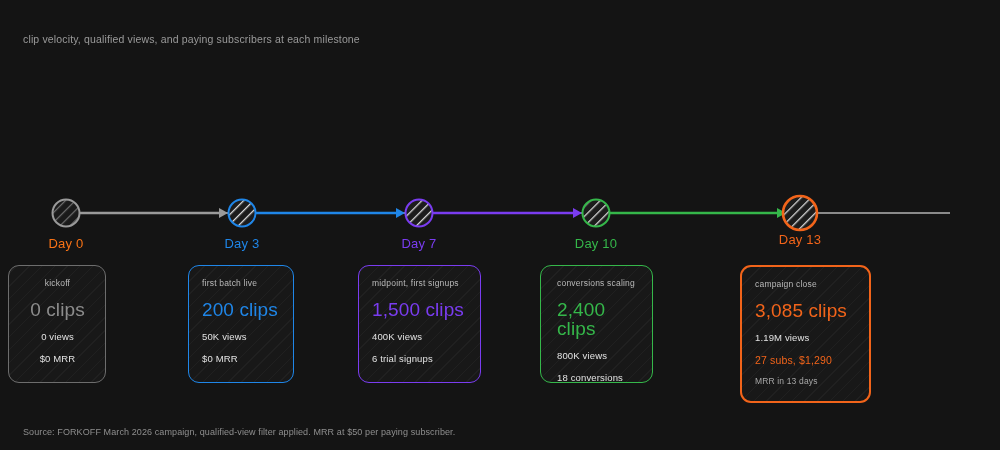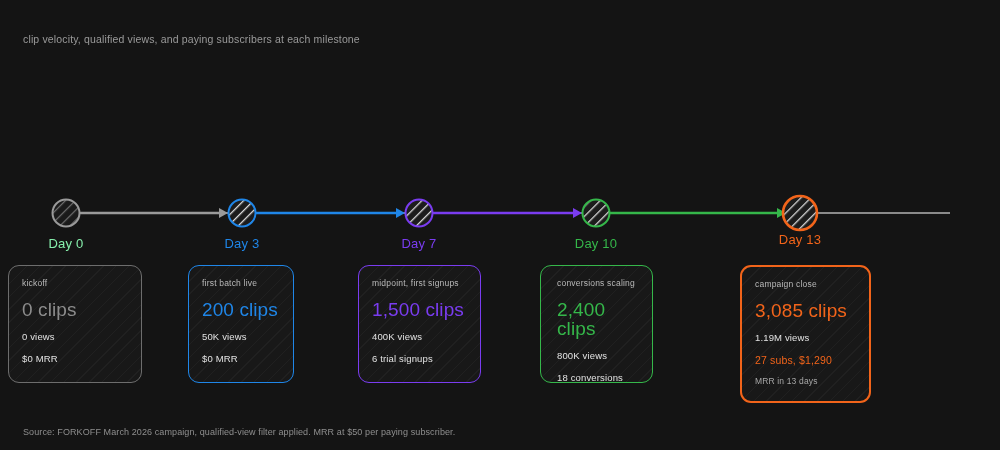--- a/index.html
+++ b/index.html
@@ -128,29 +128,29 @@
             <circle cx="596" cy="27" r="13.5" fill="url(#hatch)" stroke="#35b74a" stroke-width="2"></circle>
           </g>
           <g>
             <circle cx="800" cy="27" r="17" fill="url(#hatch)" stroke="#f2641a" stroke-width="2.6"></circle>
           </g>
         </g>
     </svg>
   </div>
 
   <div class="daylabels">
-      <div class="daylabel" style="left: 66px; top: 0px; color: #86efac;">Day 0</div>
+      <div class="daylabel" style="left: 66px; top: 0px; color: #f97316;">Day 0</div>
       <div class="daylabel" style="left: 242px; top: 0px; color: rgb(31, 134, 232);">Day 3</div>
       <div class="daylabel" style="left: 419px; top: 0px; color: rgb(122, 60, 240);">Day 7</div>
       <div class="daylabel" style="left: 596px; top: 0px; color: rgb(53, 183, 74);">Day 10</div>
       <div class="daylabel" style="left: 800px; top: -4px; color: rgb(242, 100, 26);">Day 13</div>
     </div>
 
   <div class="cards">
-      <div class="card" style="left: 8px; width: 134px; height: 118px; border-color: rgb(109, 109, 109); border-width: 1.6px;">
+      <div class="card" style="left: 8px; width: 98px; height: 118px; border-color: rgb(109, 109, 109); border-width: 1.6px; text-align: center;">
         <div class="c-tag">kickoff</div>
         <div class="c-head" style="color: rgb(140, 140, 140);">0 clips</div>
         <div class="c-line">0 views</div>
         <div class="c-line">$0 MRR</div>
       </div>
       <div class="card" style="left: 188px; width: 106px; height: 118px; border-color: rgb(31, 134, 232); border-width: 1.6px;">
         <div class="c-tag">first batch live</div>
         <div class="c-head" style="color: rgb(31, 134, 232);">200 clips</div>
         <div class="c-line">50K views</div>
         <div class="c-line">$0 MRR</div>

